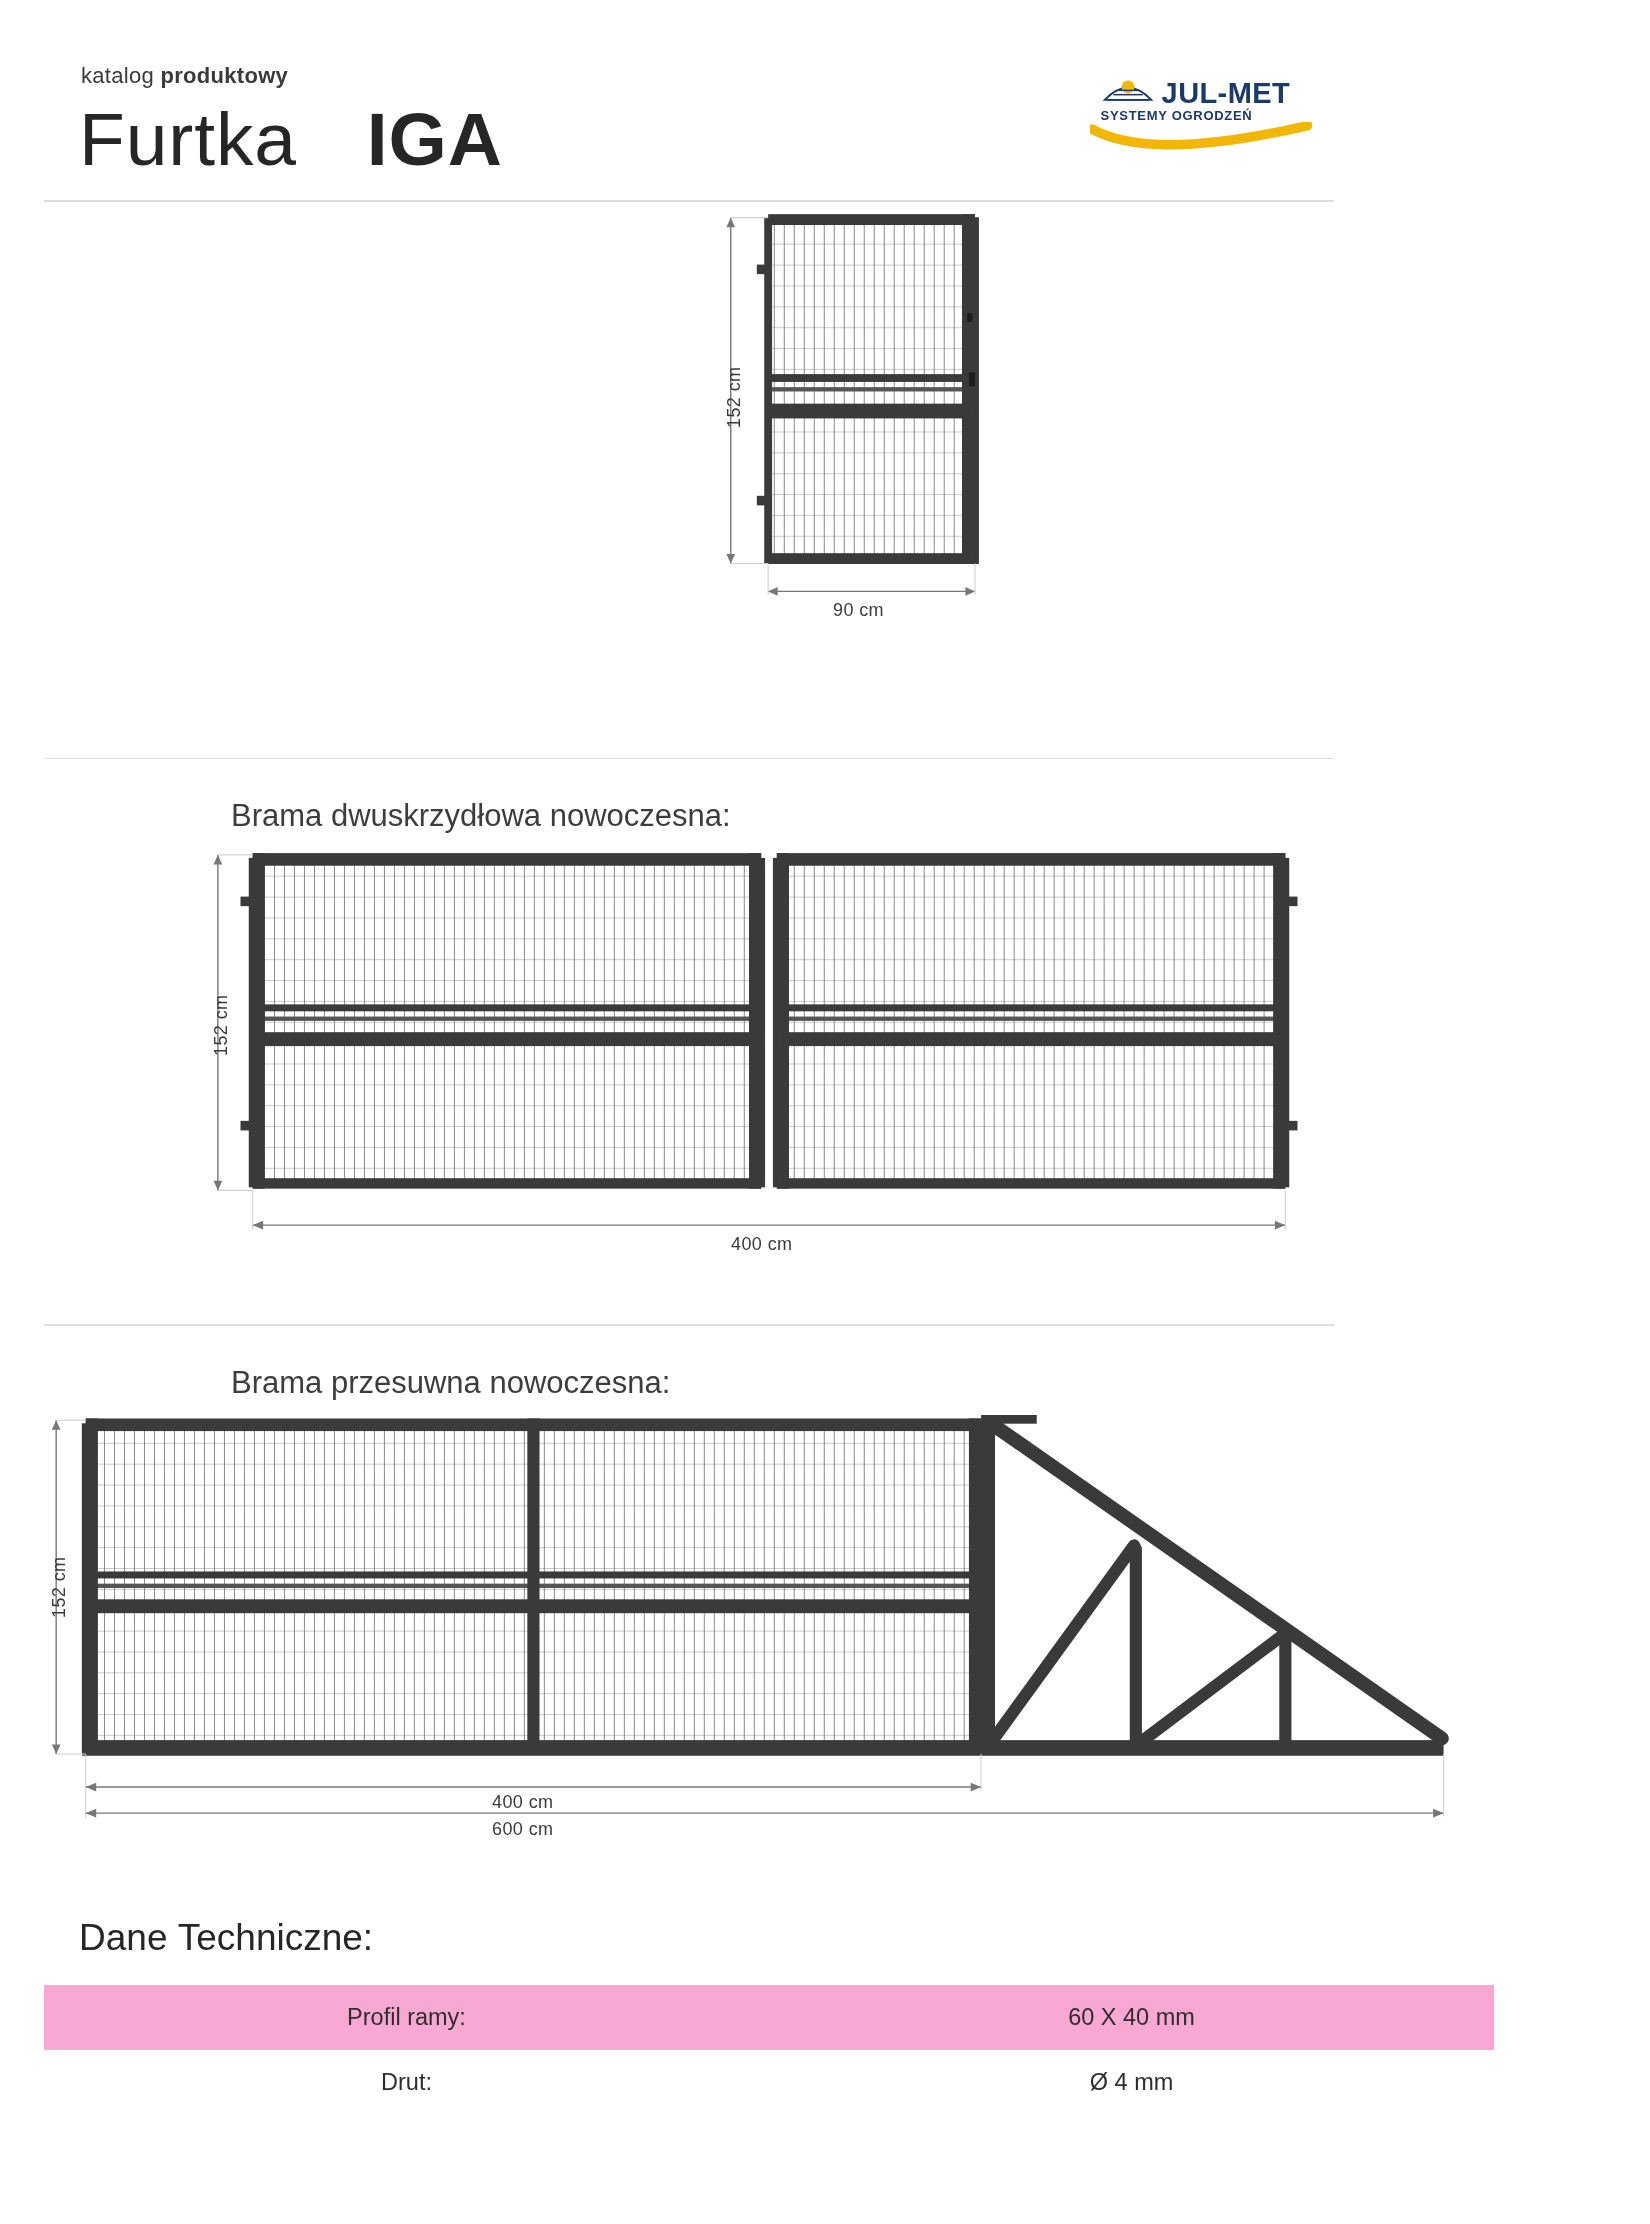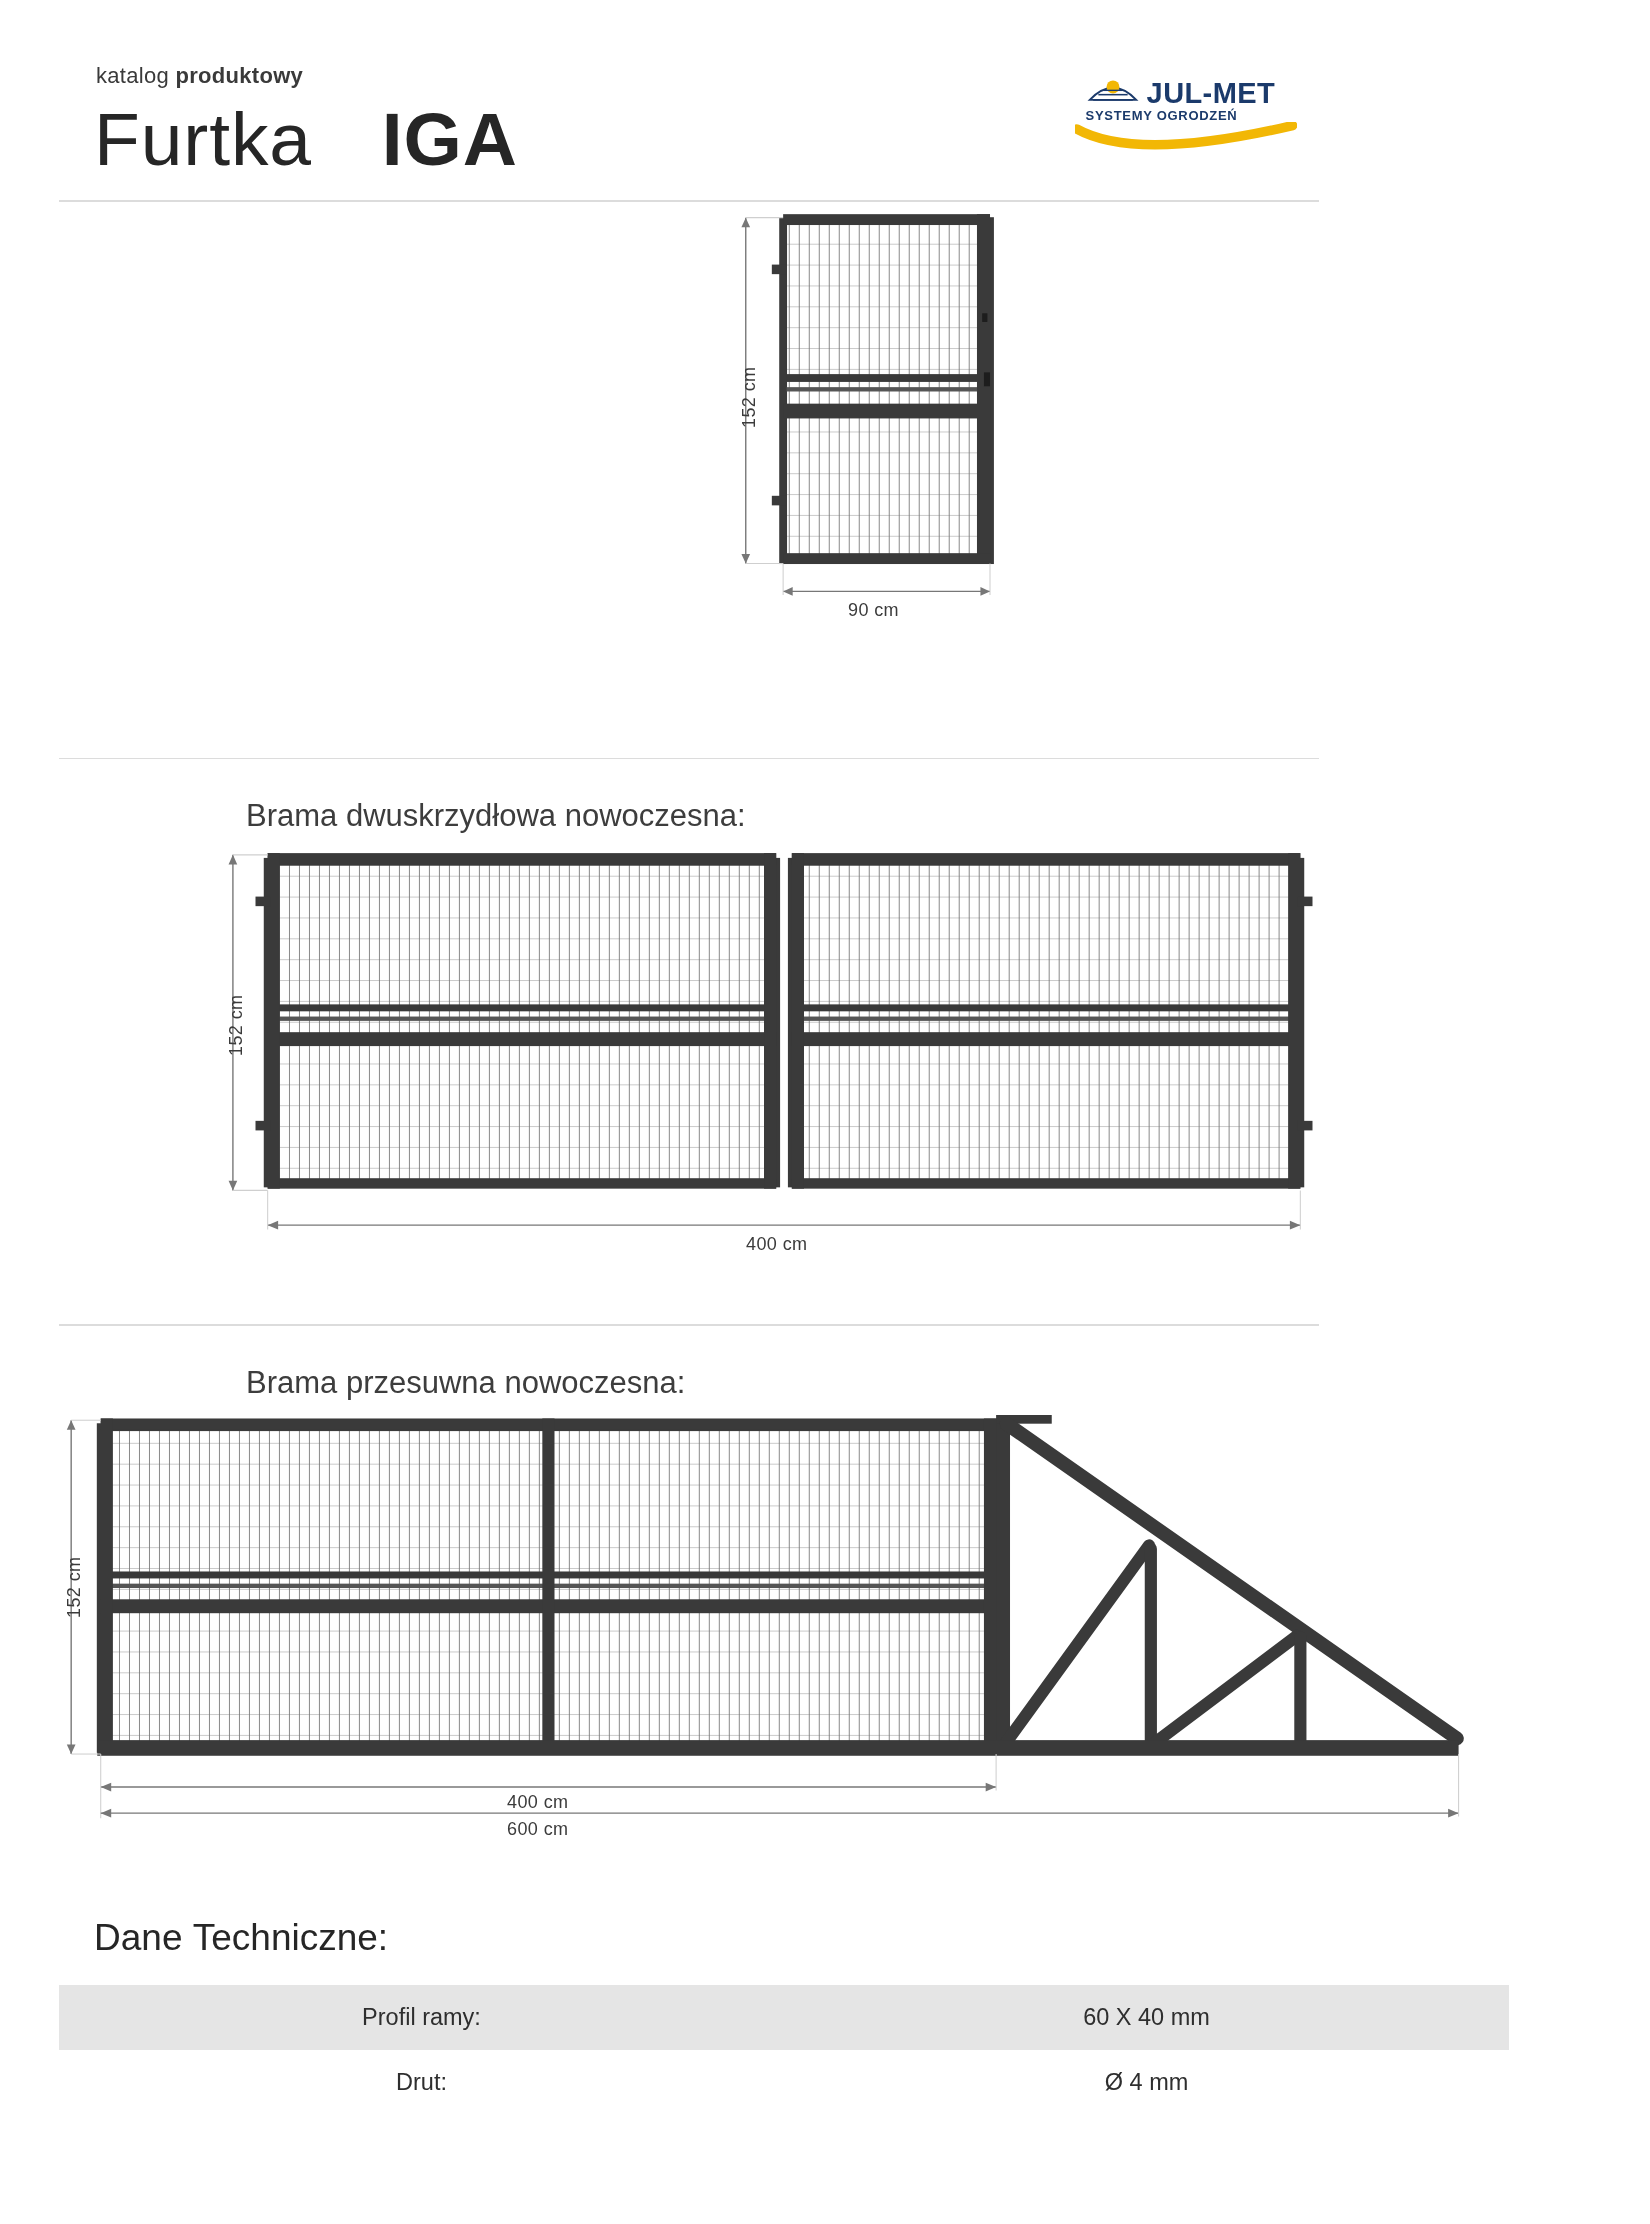--- a/index.html
+++ b/index.html
@@ -14,21 +14,21 @@
     color: #2b2b2b;
     position: relative;
     overflow: hidden;
   }
 
   .page {
     position: relative;
     width: 1378px;
     height: 2225px;
     box-sizing: border-box;
-    padding: 0 59px;
+    padding: 0 44px;
   }
 
   
   .header {
     position: relative;
     height: 200px;
   }
   .kicker {
     position: absolute;
     left: 37px;
@@ -132,21 +132,21 @@
     padding-left: 35px;
   }
   .tech-title b { font-weight: 400; margin-top: 8px; }
 
   .tech-table {
     margin-top: 26px;
     width: 1450px;
     border-collapse: collapse;
     font-size: 23.5px;
   }
-  .tech-table tr.odd td { background: #e5e5e5; }
+  .tech-table tr.odd td { background: #f9a8d4; }
   .tech-table tr.even td { background: #ffffff; }
   .tech-table td {
     padding: 19px 0;
     color: #2e2e2e;
   }
   .tech-table td.k {
     width: 50%;
     text-align: center;
   }
   .tech-table td.v {

